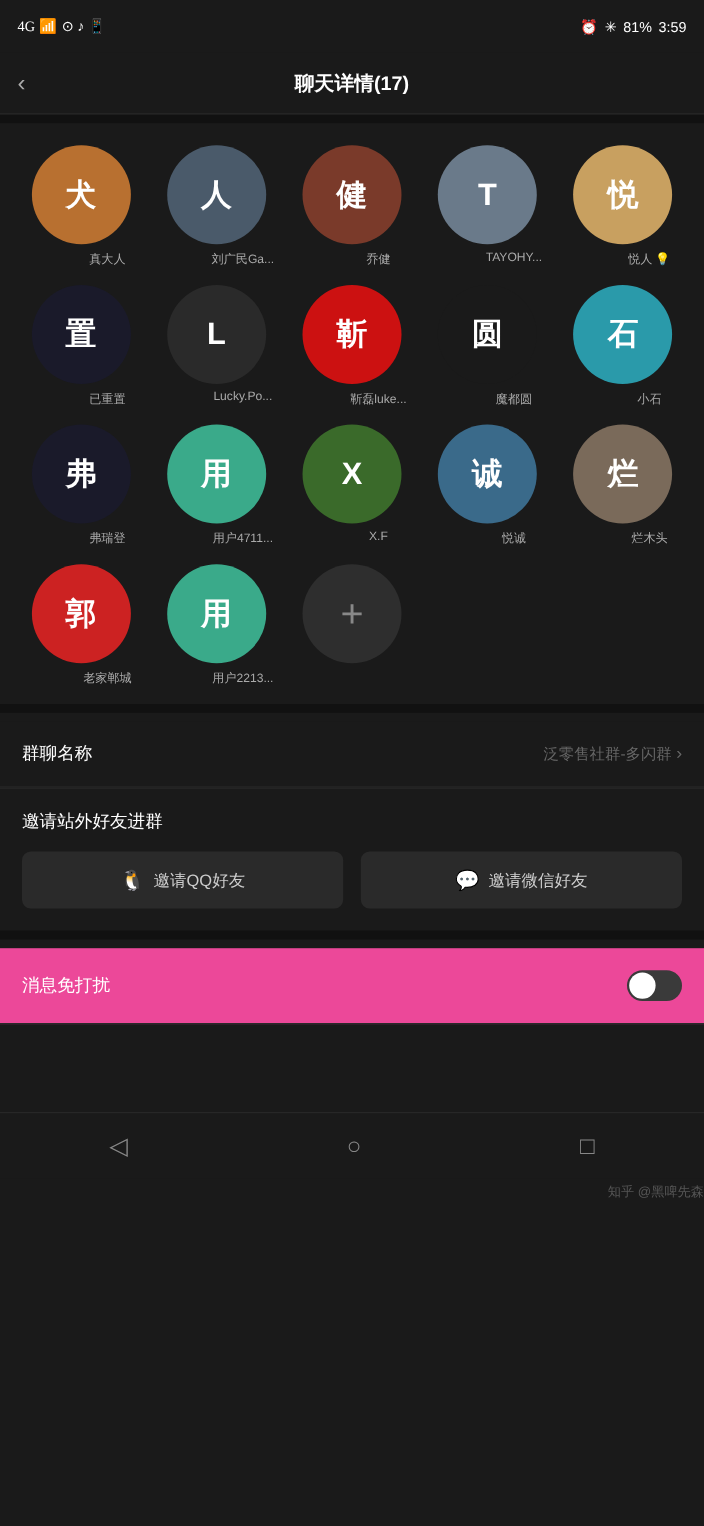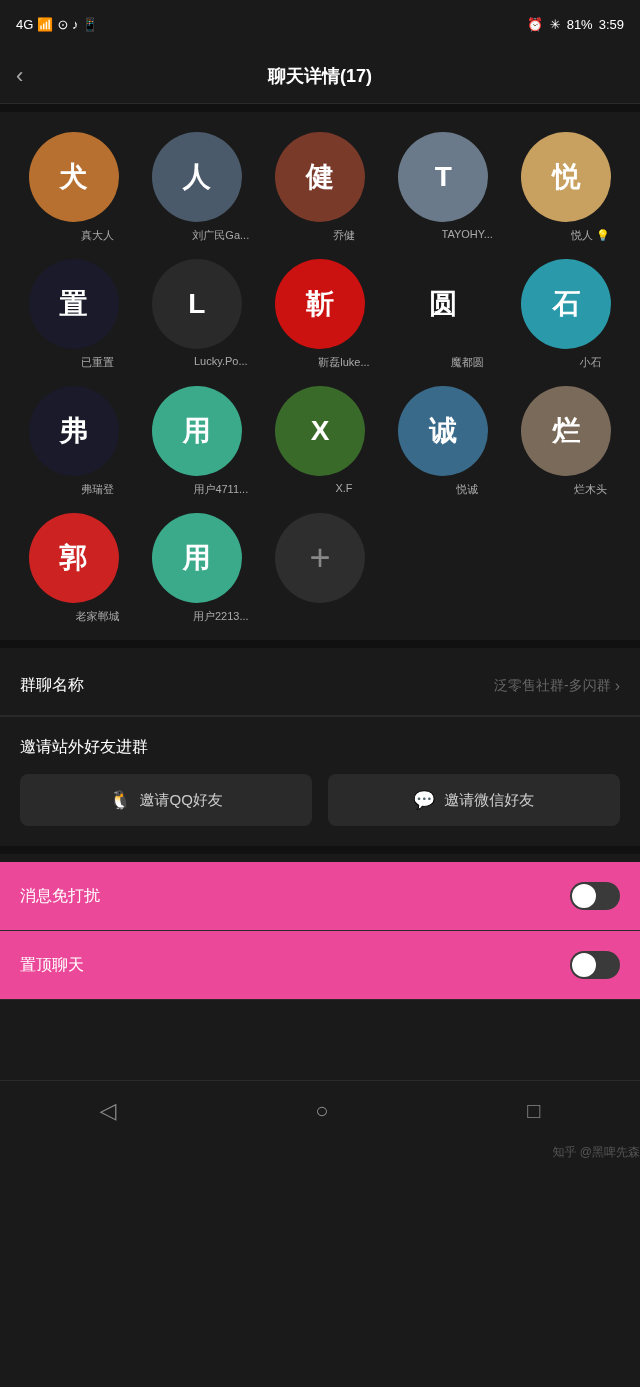--- a/index.html
+++ b/index.html
@@ -18,21 +18,21 @@
       width: 100%;
       height: 48px;
       background: #1a1a1a;
       display: flex;
       align-items: center;
       justify-content: space-between;
       padding: 0 16px;
       font-size: 13px;
       color: #ffffff;
     }
-    .status-left { display: flex; align-items: center; gap: 4px; }
+    .status-left { display: flex; align-items: center; gap: 4px; font-family: Liberation Serif, serif; }
     .status-right { display: flex; align-items: center; gap: 6px; font-size: 13px; }
 
     
     .header {
       width: 100%;
       height: 56px;
       background: #1a1a1a;
       display: flex;
       align-items: center;
       justify-content: center;
@@ -363,26 +363,20 @@
 
 <div class="divider"></div>
 
 <div class="toggle-section">
   <div class="toggle-row">
     <span class="toggle-label">消息免打扰</span>
     <div class="toggle-switch">
       <div class="toggle-knob"></div>
     </div>
   </div>
-  <div class="toggle-row">
-    <span class="toggle-label">置顶聊天</span>
-    <div class="toggle-switch">
-      <div class="toggle-knob"></div>
-    </div>
-  </div>
 </div>
 
 <div class="bottom-nav">
   <span class="bottom-nav-item">◁</span>
   <span class="bottom-nav-item">○</span>
   <span class="bottom-nav-item">□</span>
 </div>
 <div class="zhihu-credit">知乎 @黑啤先森</div>
 
 </body></html>

